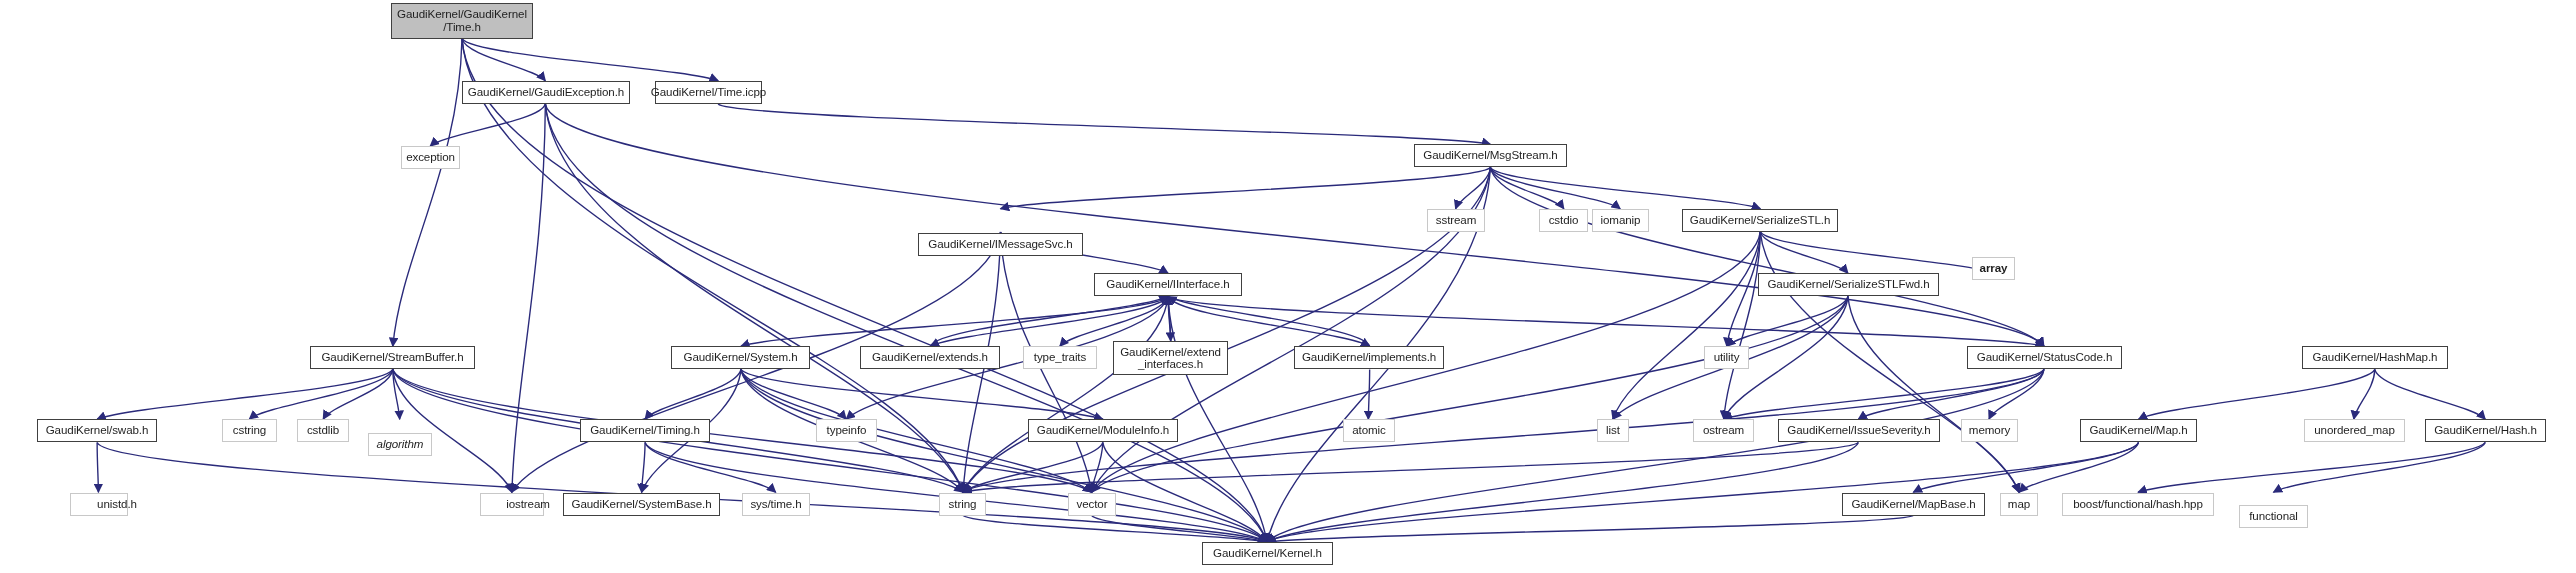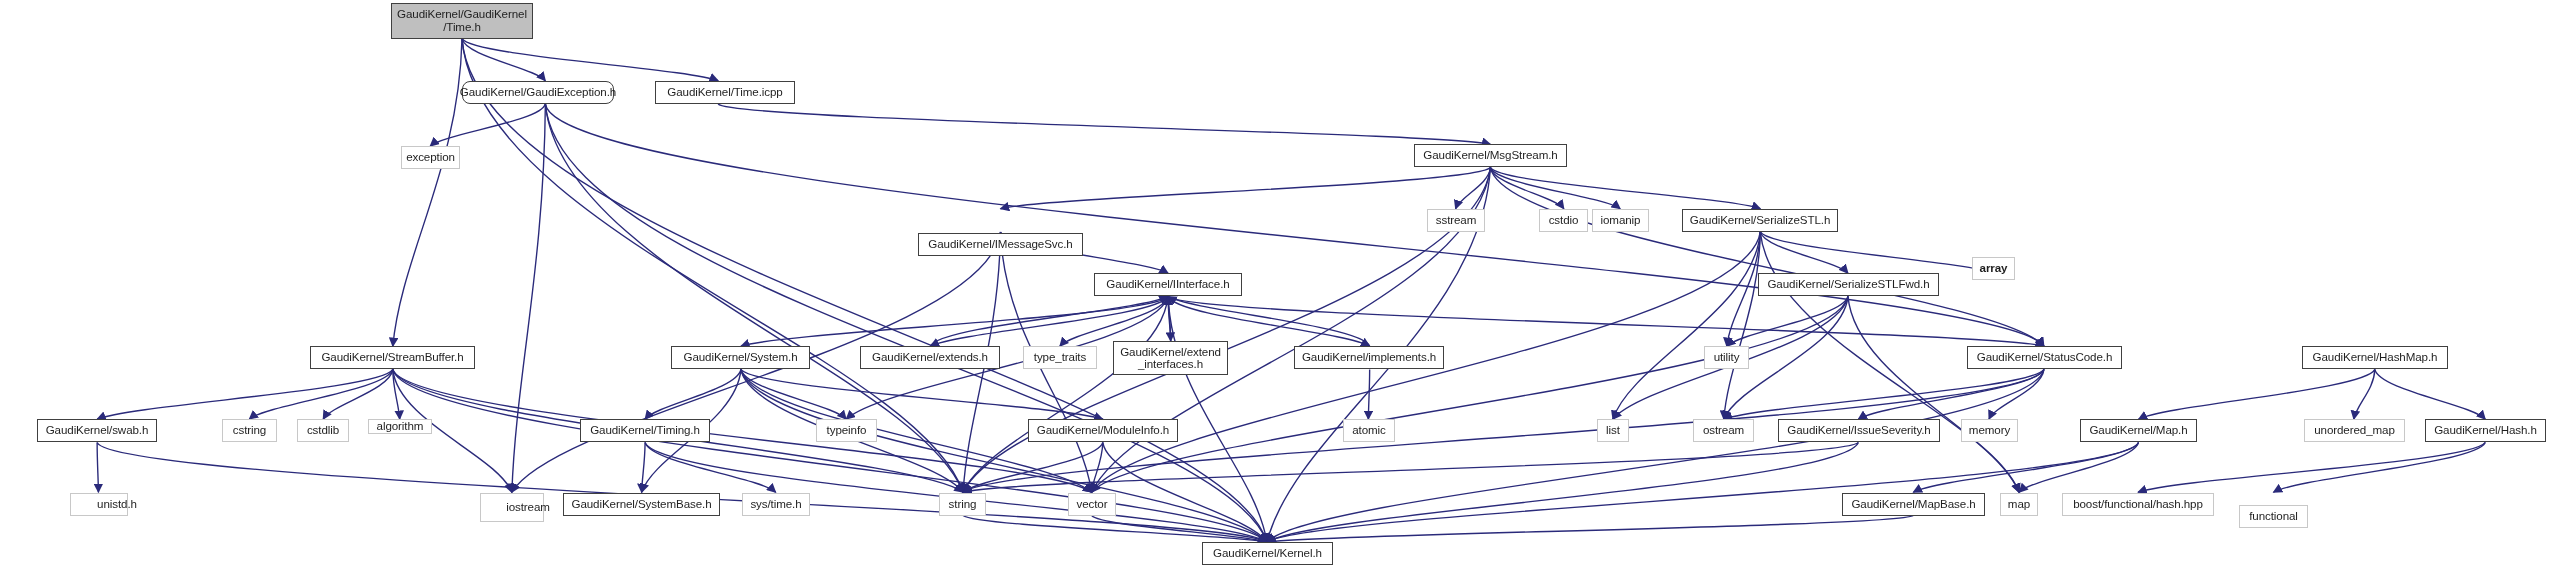--- a/index.html
+++ b/index.html
@@ -150,22 +150,22 @@
         <path d="M 2891.5 515 C 2874.532 539.36, 2538.404 555.6, 2487.5 573" marker-end="url(#arrow)"></path>
         <path d="M 2891.5 515 C 2881.147 539.36, 2676.059 555.6, 2645 573" marker-end="url(#arrow)"></path>
         <path d="M 2226 600 C 2208 613.02, 1528 621.7, 1474 631" marker-end="url(#arrow)"></path>
         <path d="M 1120.5 600 C 1135.347 613.02, 1429.459 621.7, 1474 631" marker-end="url(#arrow)"></path>
         <path d="M 1270 600 C 1278.568 613.02, 1448.296 621.7, 1474 631" marker-end="url(#arrow)"></path>
       </g>
   </svg>
   <div id="node-layer">
       <div class="node root" style="left: 391px; top: 2.6px; width: 142px; height: 36px;">GaudiKernel/GaudiKernel
 /Time.h</div>
-      <div class="node hdr" style="left: 462px; top: 81px; width: 152px; height: 23px; border-radius: 8px;">GaudiKernel/GaudiException.h</div>
-      <div class="node hdr" style="left: 655px; top: 81px; width: 140px; height: 23px;">GaudiKernel/Time.icpp</div>
+      <div class="node hdr" style="left: 462px; top: 81px; width: 168px; height: 23px;">GaudiKernel/GaudiException.h</div>
+      <div class="node hdr" style="left: 655px; top: 81px; width: 107px; height: 23px;">GaudiKernel/Time.icpp</div>
       <div class="node leaf" style="left: 401px; top: 146px; width: 59px; height: 23px;">exception</div>
       <div class="node hdr" style="left: 1414px; top: 144px; width: 153px; height: 23px;">GaudiKernel/MsgStream.h</div>
       <div class="node hdr" style="left: 918px; top: 209px; width: 165px; height: 23px; margin-top: 24px;">GaudiKernel/IMessageSvc.h</div>
       <div class="node leaf" style="left: 1427px; top: 209px; width: 58px; height: 23px;">sstream</div>
       <div class="node leaf" style="left: 1539px; top: 209px; width: 49px; height: 23px;">cstdio</div>
       <div class="node leaf" style="left: 1592px; top: 209px; width: 57px; height: 23px;">iomanip</div>
       <div class="node hdr" style="left: 1682px; top: 209px; width: 156px; height: 23px;">GaudiKernel/SerializeSTL.h</div>
       <div class="node hdr" style="left: 1094px; top: 273px; width: 148px; height: 23px;">GaudiKernel/IInterface.h</div>
       <div class="node hdr" style="left: 1758px; top: 273px; width: 181px; height: 23px;">GaudiKernel/SerializeSTLFwd.h</div>
       <div class="node leaf" style="left: 1972px; top: 257px; width: 43px; height: 23px; font-weight: bold;">array</div>
@@ -175,34 +175,34 @@
       <div class="node leaf" style="left: 1023px; top: 346px; width: 74px; height: 23px;">type_traits</div>
       <div class="node hdr" style="left: 1113px; top: 341px; width: 115px; height: 34px;">GaudiKernel/extend
 _interfaces.h</div>
       <div class="node hdr" style="left: 1294px; top: 346px; width: 150px; height: 23px;">GaudiKernel/implements.h</div>
       <div class="node leaf" style="left: 1704px; top: 346px; width: 45px; height: 23px;">utility</div>
       <div class="node hdr" style="left: 1967px; top: 346px; width: 155px; height: 23px;">GaudiKernel/StatusCode.h</div>
       <div class="node hdr" style="left: 2302px; top: 346px; width: 146px; height: 23px;">GaudiKernel/HashMap.h</div>
       <div class="node hdr" style="left: 37px; top: 419px; width: 120px; height: 23px;">GaudiKernel/swab.h</div>
       <div class="node leaf" style="left: 222px; top: 419px; width: 55px; height: 23px;">cstring</div>
       <div class="node leaf" style="left: 297px; top: 419px; width: 52px; height: 23px;">cstdlib</div>
-      <div class="node leaf" style="left: 368px; top: 419px; width: 64px; height: 15px;">algorithm</div>
+      <div class="node leaf" style="left: 368px; top: 433px; width: 64px; height: 23px; font-style: italic;">algorithm</div>
       <div class="node hdr" style="left: 580px; top: 419px; width: 130px; height: 23px;">GaudiKernel/Timing.h</div>
       <div class="node leaf" style="left: 816px; top: 419px; width: 61px; height: 23px;">typeinfo</div>
       <div class="node hdr" style="left: 1028px; top: 419px; width: 150px; height: 23px;">GaudiKernel/ModuleInfo.h</div>
       <div class="node leaf" style="left: 1343px; top: 419px; width: 52px; height: 23px;">atomic</div>
       <div class="node leaf" style="left: 1597px; top: 419px; width: 32px; height: 23px;">list</div>
       <div class="node leaf" style="left: 1693px; top: 419px; width: 61px; height: 23px;">ostream</div>
       <div class="node hdr" style="left: 1778px; top: 419px; width: 162px; height: 23px;">GaudiKernel/IssueSeverity.h</div>
       <div class="node leaf" style="left: 1961px; top: 419px; width: 57px; height: 23px;">memory</div>
       <div class="node hdr" style="left: 2080px; top: 419px; width: 117px; height: 23px;">GaudiKernel/Map.h</div>
       <div class="node leaf" style="left: 2304px; top: 419px; width: 101px; height: 23px;">unordered_map</div>
       <div class="node hdr" style="left: 2425px; top: 419px; width: 121px; height: 23px;">GaudiKernel/Hash.h</div>
       <div class="node leaf" style="left: 70px; top: 493px; width: 58px; height: 23px; padding-left: 36px;">unistd.h</div>
-      <div class="node leaf" style="left: 480px; top: 493px; width: 64px; height: 29px; padding-left: 32px;">iostream</div>
+      <div class="node leaf" style="left: 480px; top: 493px; width: 64px; height: 23px; padding-left: 32px;">iostream</div>
       <div class="node hdr" style="left: 563px; top: 493px; width: 157px; height: 23px;">GaudiKernel/SystemBase.h</div>
       <div class="node leaf" style="left: 742px; top: 493px; width: 68px; height: 23px;">sys/time.h</div>
       <div class="node leaf" style="left: 939px; top: 493px; width: 47px; height: 23px;">string</div>
       <div class="node leaf" style="left: 1068px; top: 493px; width: 48px; height: 23px;">vector</div>
       <div class="node hdr" style="left: 1842px; top: 493px; width: 143px; height: 23px;">GaudiKernel/MapBase.h</div>
       <div class="node leaf" style="left: 2000px; top: 493px; width: 38px; height: 23px;">map</div>
       <div class="node leaf" style="left: 2062px; top: 493px; width: 152px; height: 23px;">boost/functional/hash.hpp</div>
       <div class="node leaf" style="left: 2239px; top: 493px; width: 69px; height: 23px; margin-top: 12px;">functional</div>
       <div class="node hdr" style="left: 1202px; top: 542px; width: 131px; height: 23px;">GaudiKernel/Kernel.h</div>
     </div>

